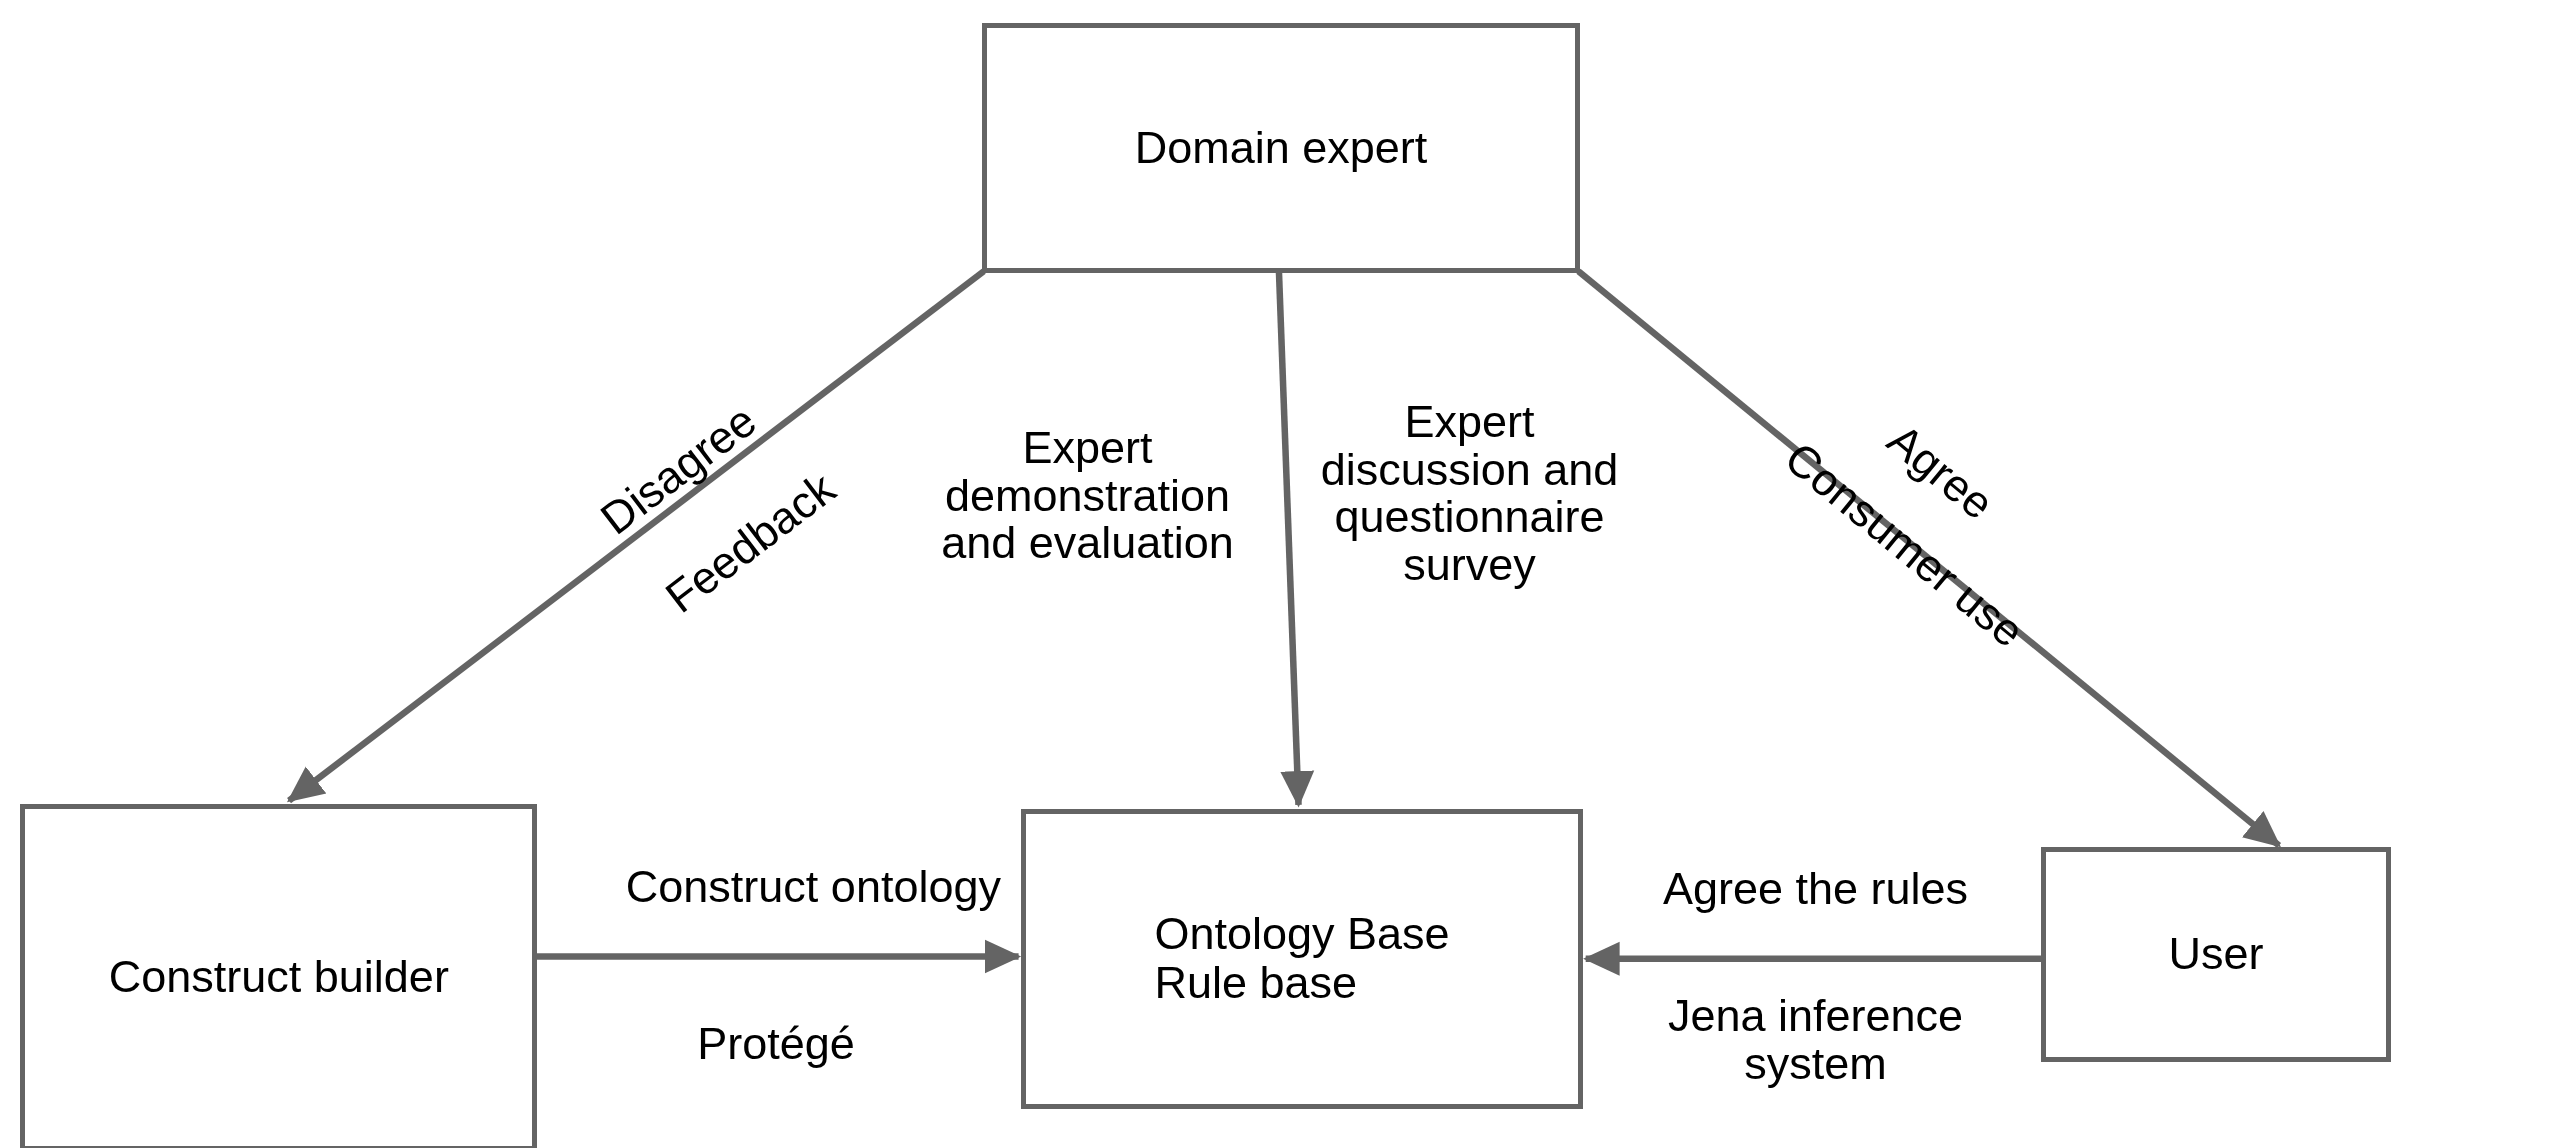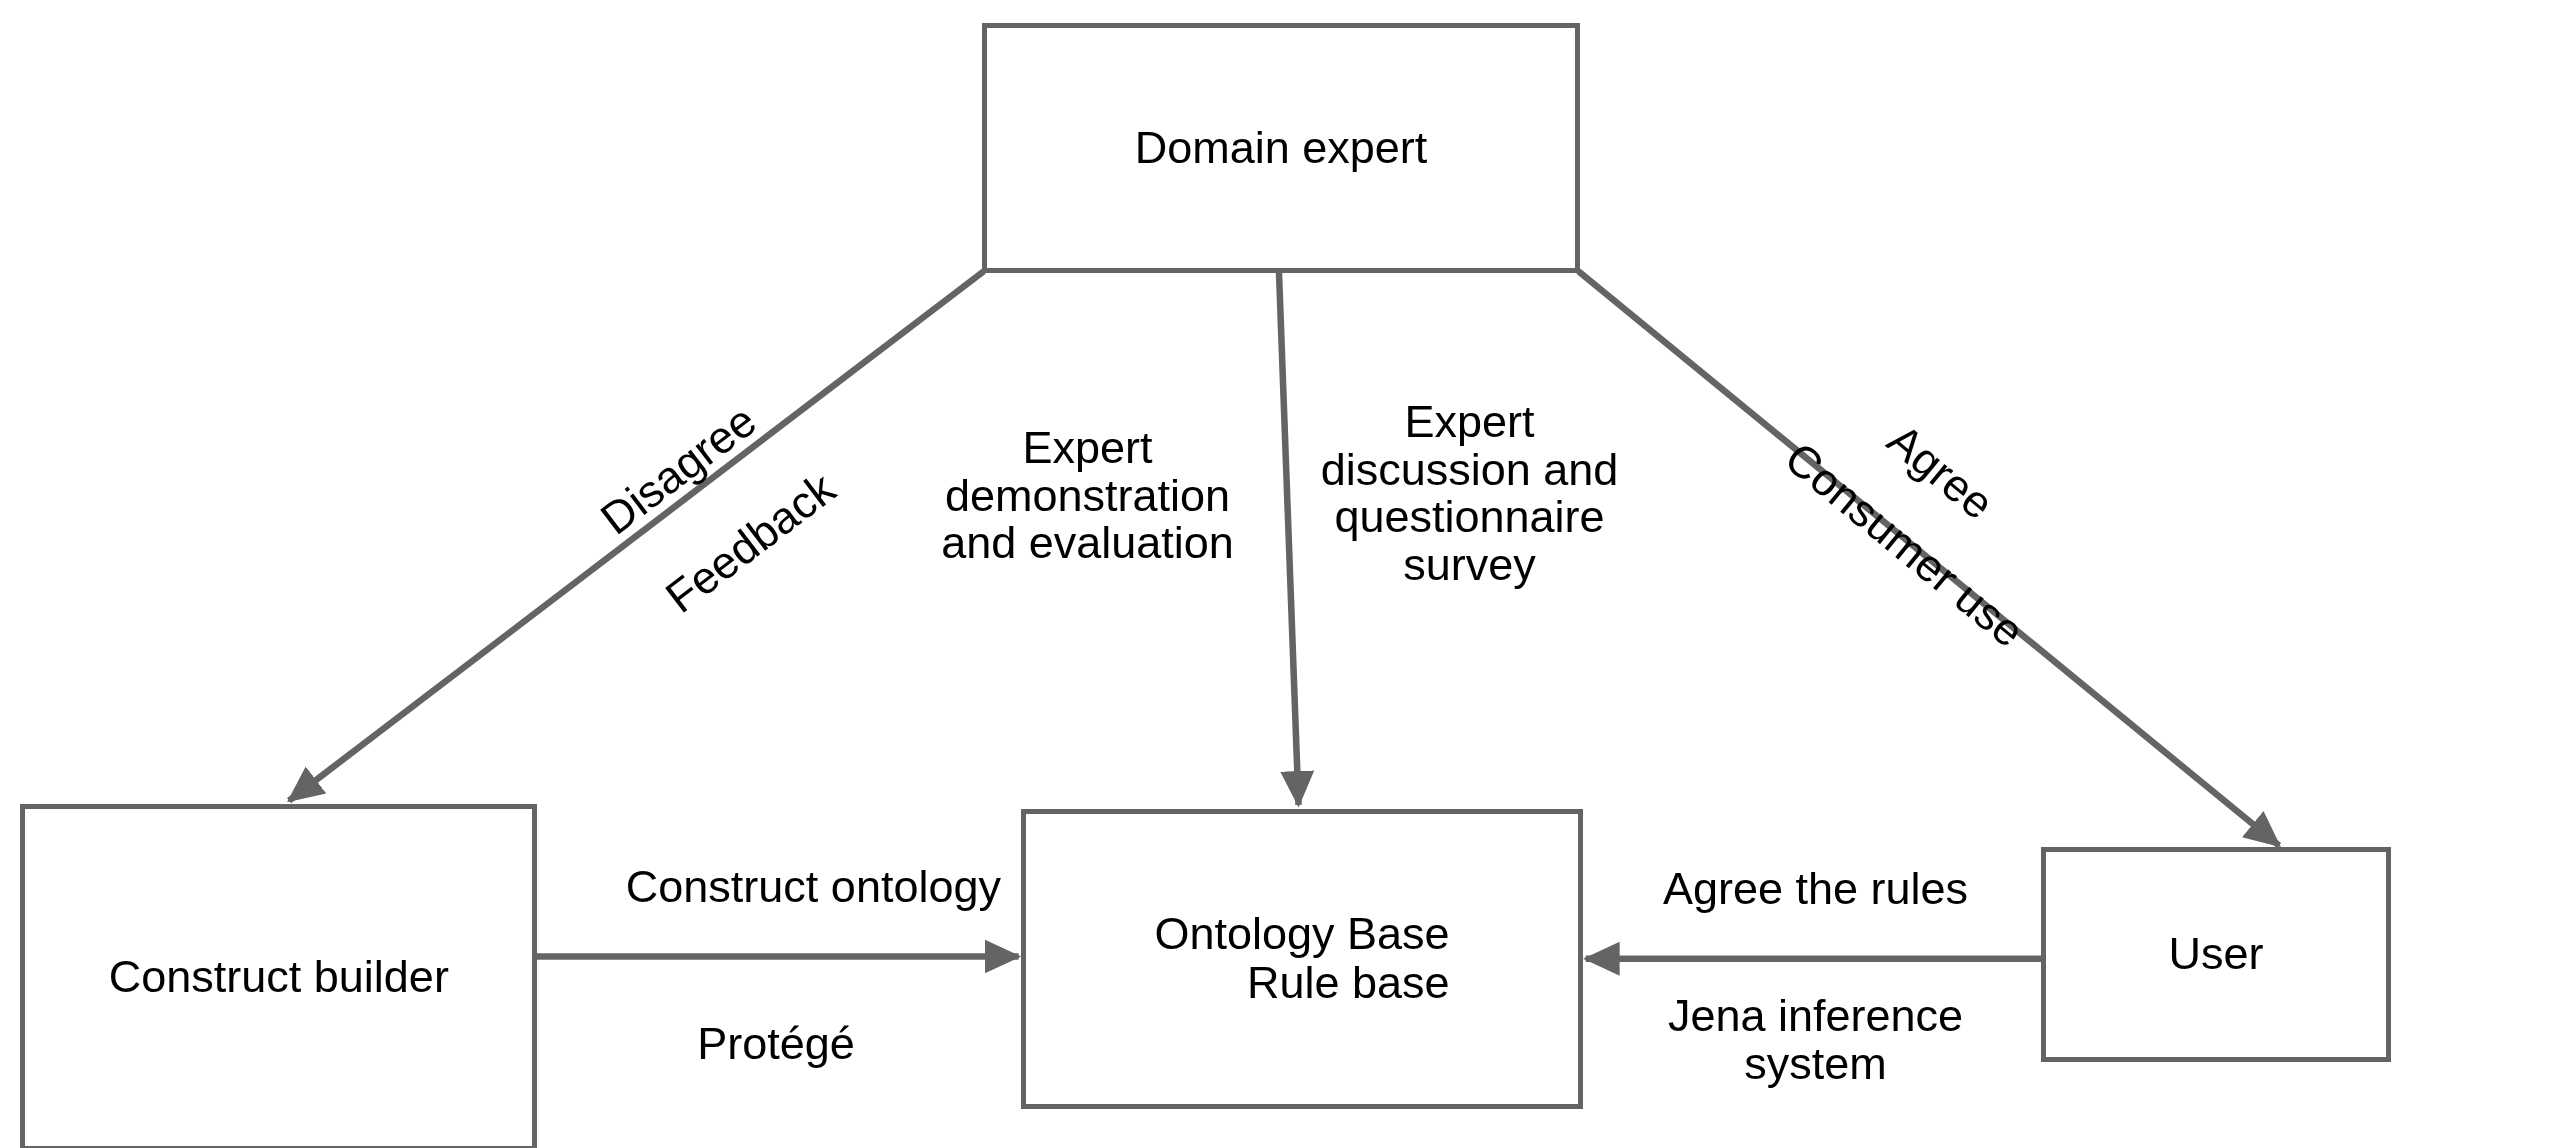--- a/index.html
+++ b/index.html
@@ -30,21 +30,21 @@
     border: 5.1px solid #646464;
     background: #ffffff;
     display: flex;
     align-items: center;
     justify-content: center;
   }
   .node-label {
     color: #000000;
     font-size: 45px;
     line-height: 1.08;
-    text-align: right;
+    text-align: left;
     white-space: pre-line;
     letter-spacing: 0px;
   }
   .edge-label {
     position: absolute;
     color: #000000;
     font-size: 45px;
     line-height: 1.06;
     text-align: center;
     white-space: pre-line;

